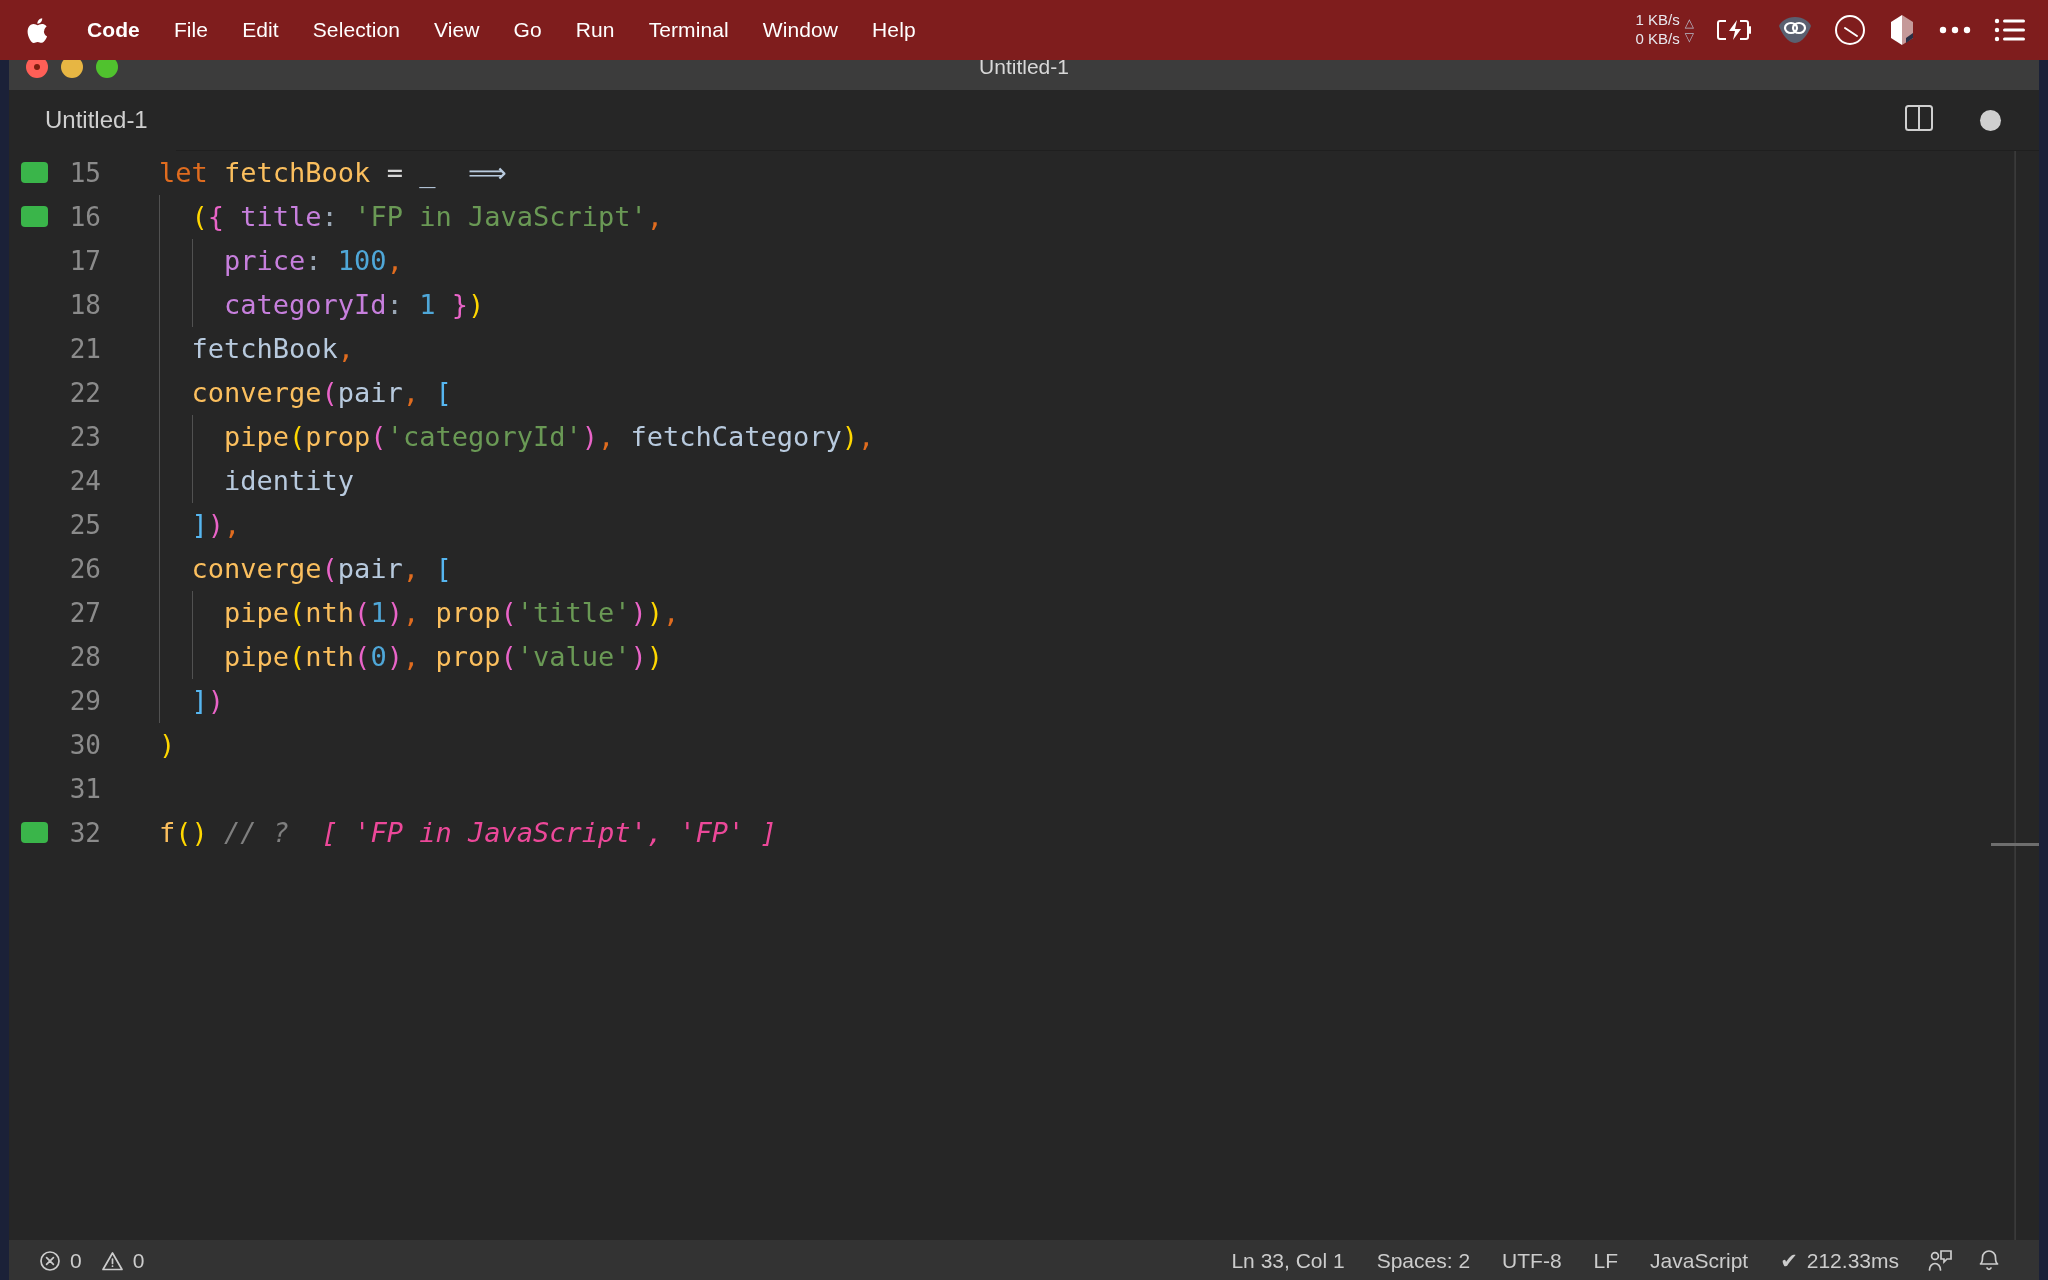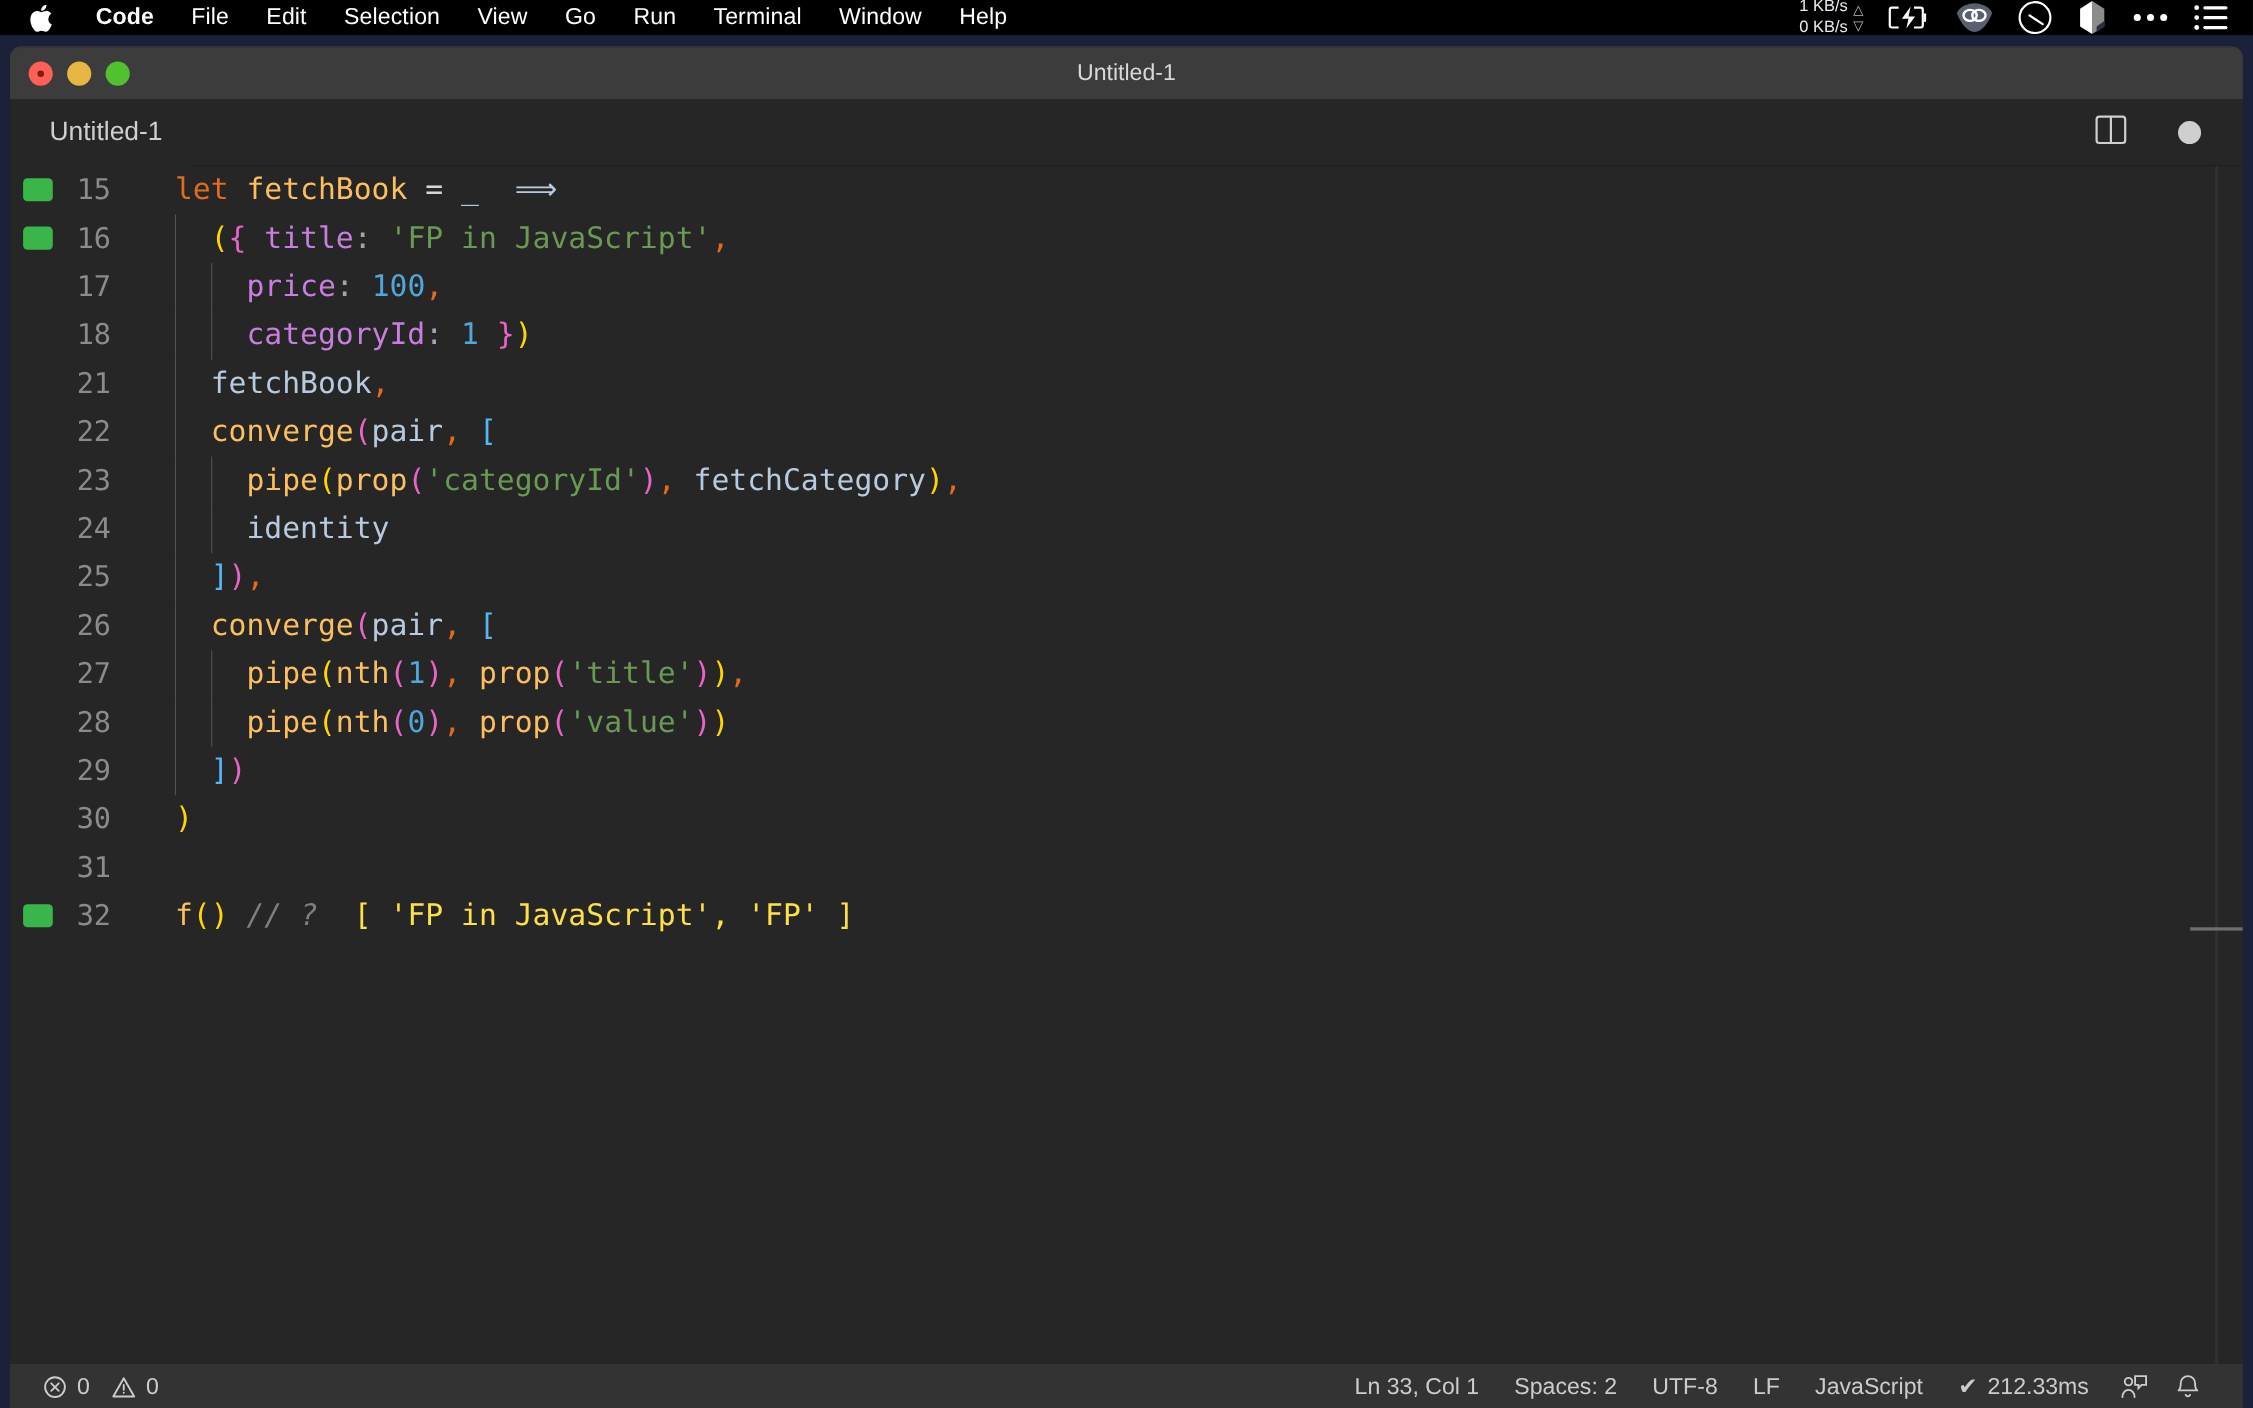--- a/index.html
+++ b/index.html
@@ -6,22 +6,22 @@
   html, body {
     width: 2048px; height: 1280px;
     background: #1b2138;
     font-family: "Liberation Sans", sans-serif;
     overflow: hidden;
   }
 
   
   #menubar {
     position: absolute; top: 0; left: 0;
-    width: 2048px; height: 32px;
-    background: #000000;
+    width: 2048px; height: 60px;
+    background: #7f1d1d;
     display: flex; align-items: center;
     color: #ffffff;
     z-index: 50;
   }
   #menubar .apple {
     margin-left: 26px; margin-right: 22px;
     display: flex; align-items: center;
   }
   #menubar .menu-items { display: flex; align-items: center; }
   #menubar .mi {
@@ -134,21 +134,21 @@
   .t-op      { color: #d6d6d6; }          
   .t-prop    { color: #c77fdd; }          
   .t-colon   { color: #9aa7b5; }          
   .t-str     { color: #6a9955; }          
   .t-num     { color: #4fa7d8; }          
   .t-comma   { color: #e06c1f; }          
   .t-b1      { color: #ffd700; }          
   .t-b2      { color: #e964c8; }          
   .t-b3      { color: #56b6f0; }          
   .t-comment { color: #7f7f7f; font-style: italic; }
-  .t-result  { color: #fde047; }          
+  .t-result  { color: #ec4899; font-style: italic; }          
   .t-arrow   { color: #b8cade; }
 
   
   #minimap {
     position: absolute; right: 0; top: 0; width: 24px; height: 1089px;
     background: #262626; border-left: 1px solid #3a3a3a;
   }
   #scroll-mark {
     position: absolute; right: 0; top: 692px; width: 48px; height: 3px;
     background: #6e6e6e;

